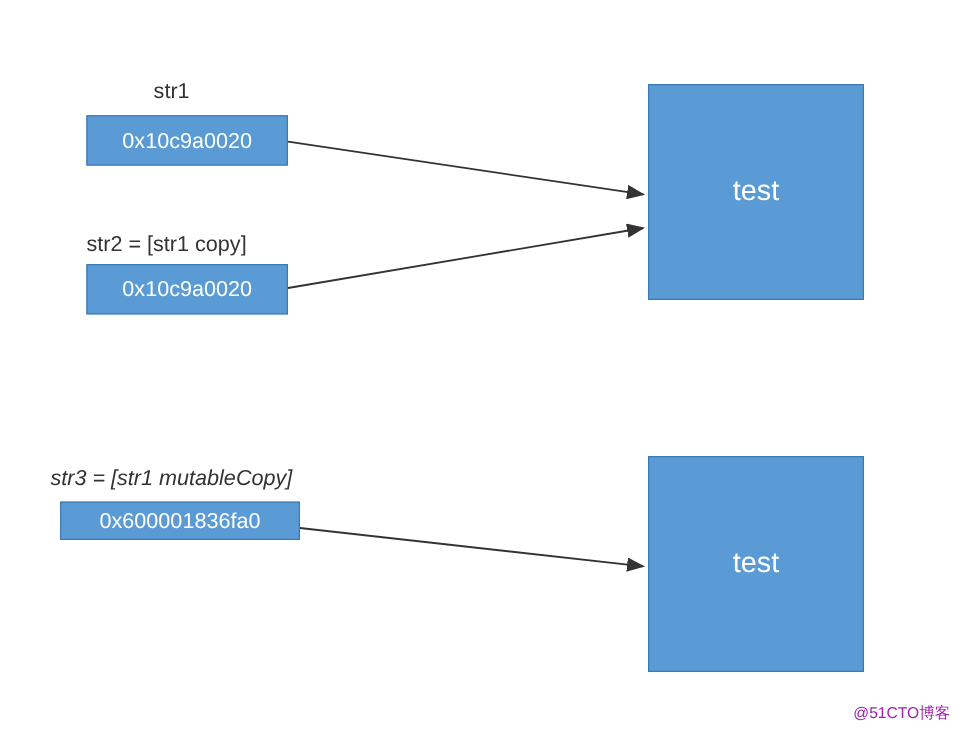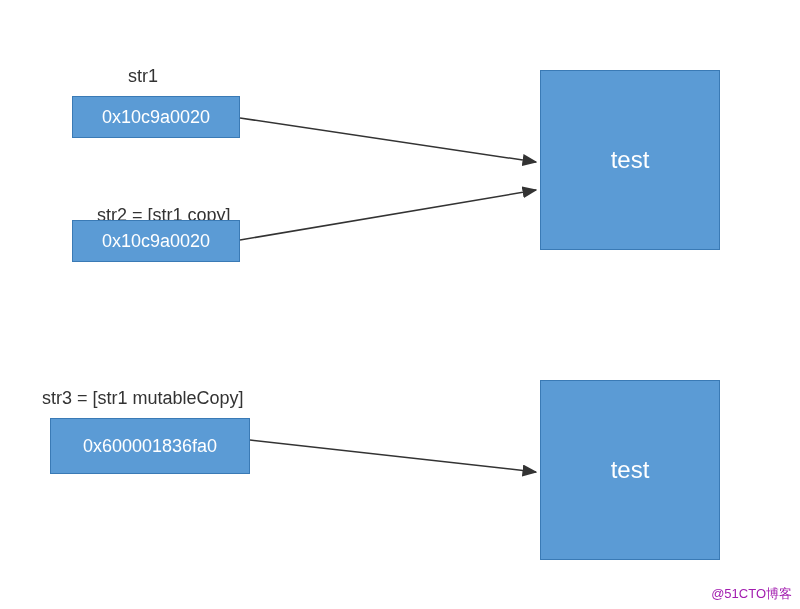--- a/index.html
+++ b/index.html
@@ -51,27 +51,27 @@
       font-size: 13px;
       color: #a21caf;
     }
   </style>
 </head>
 <body>
 
 <div class="label" style="left:128px; top:66px;">str1</div>
 <div class="addr-box" style="left:72px; top:96px; width:168px; height:42px;">0x10c9a0020</div>
 
-<div class="label" style="left:72px; top:205px;margin-left:25px;">str2 = [str1 copy]</div>
+<div class="label" style="left:72px; top:193px;">str2 = [str1 copy]</div>
 <div class="addr-box" style="left:72px; top:220px; width:168px; height:42px;">0x10c9a0020</div>
 
 <div class="target-box" style="left:540px; top:70px; width:180px; height:180px;">test</div>
 
-<div class="label" style="left:42px; top:388px;">str3 = [str1 mutableCopy]</div>
-<div class="addr-box" style="left:50px; top:418px; width:200px; height:56px;">0x600001836fa0</div>
+<div class="label" style="left:42px; top:388px;font-style:italic;">str3 = [str1 mutableCopy]</div>
+<div class="addr-box" style="left:50px; top:418px; width:200px; height:32px;">0x600001836fa0</div>
 
 <div class="target-box" style="left:540px; top:380px; width:180px; height:180px;">test</div>
 
 <svg class="arrows">
   <defs>
     <marker id="arrowhead" markerWidth="10" markerHeight="8" refX="9" refY="4" orient="auto">
       <polygon points="0 0, 10 4, 0 8" fill="#333"></polygon>
     </marker>
   </defs>
   <line x1="240" y1="118" x2="536" y2="162" stroke="#333" stroke-width="1.5" marker-end="url(#arrowhead)"></line>

